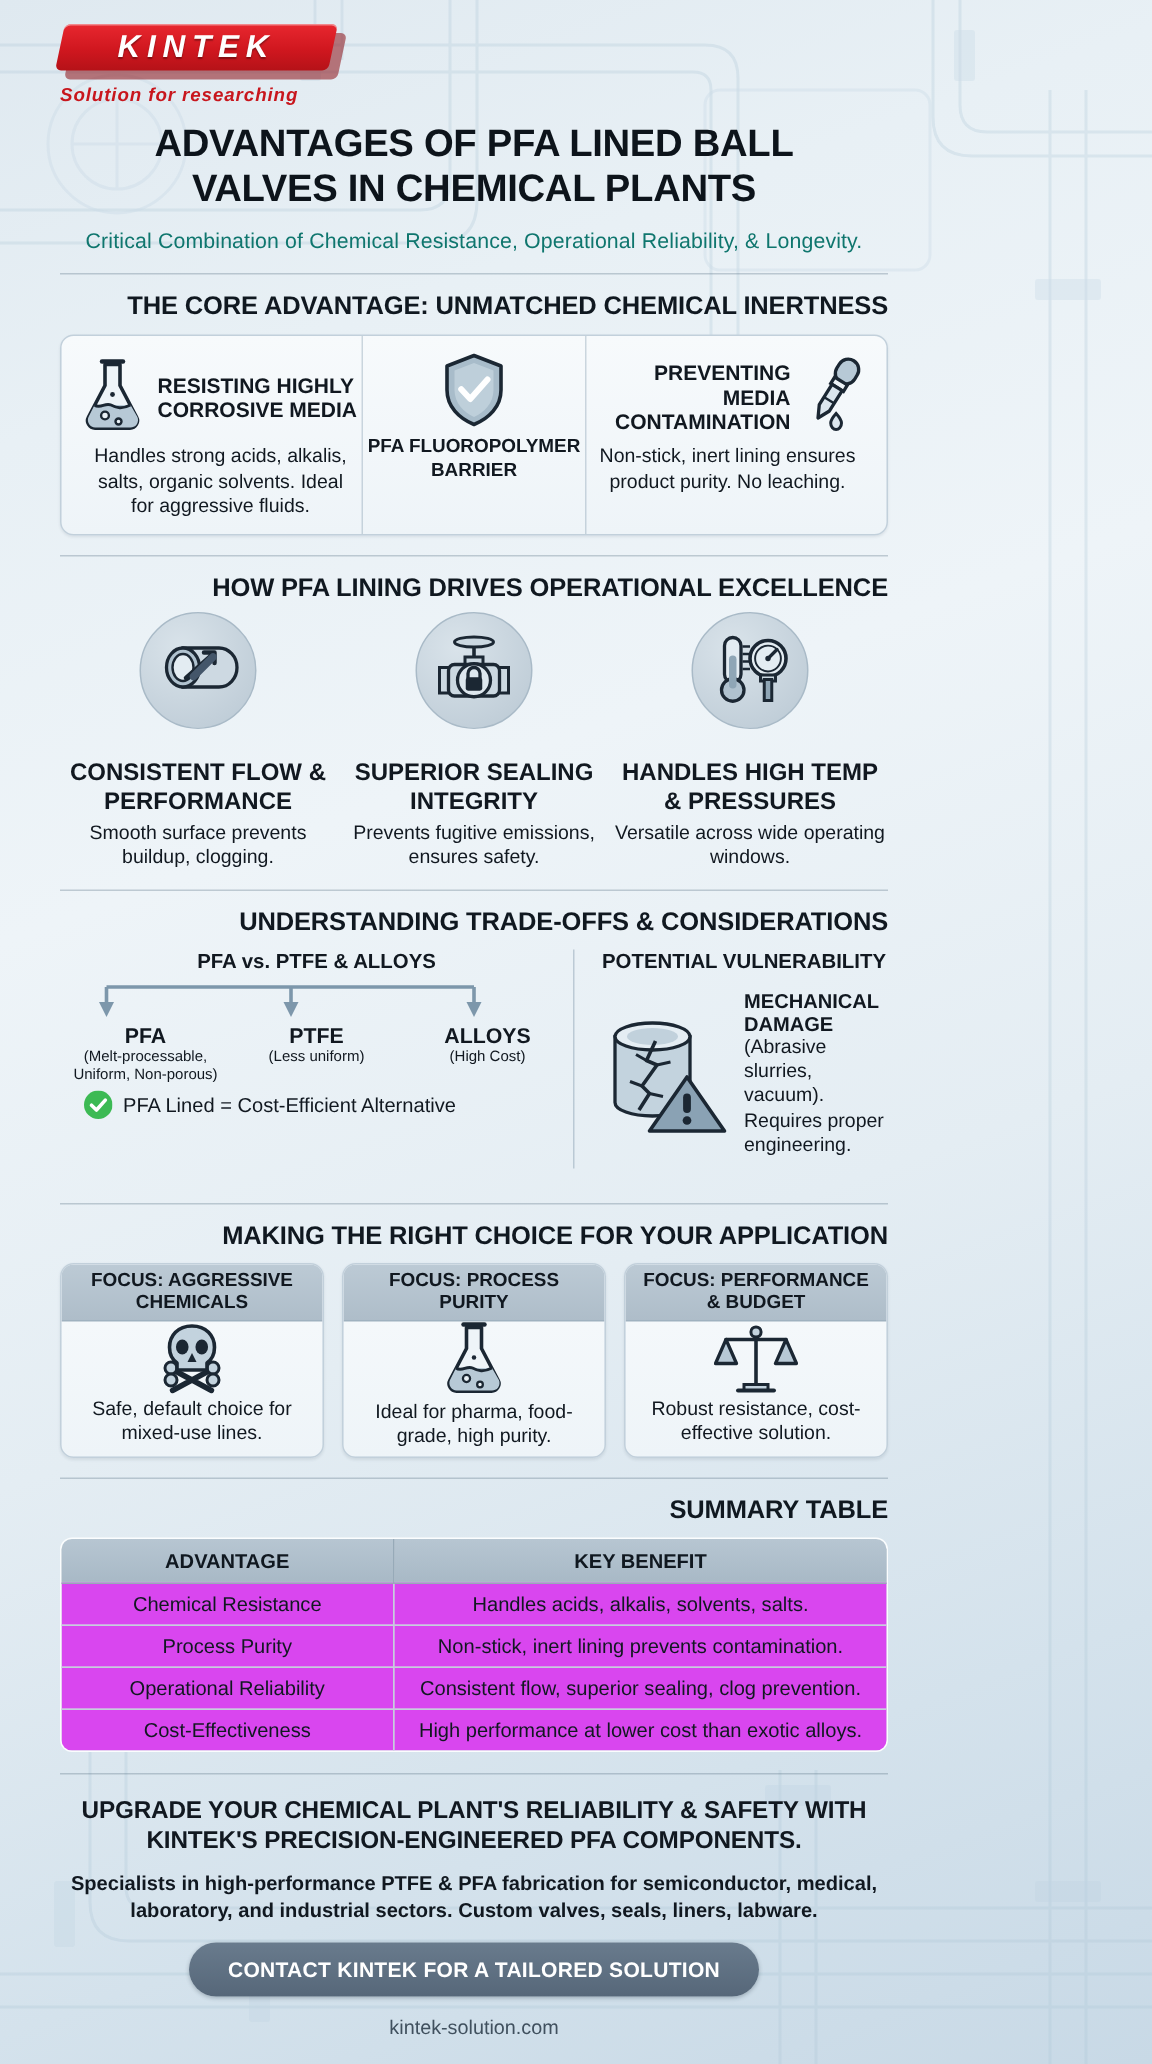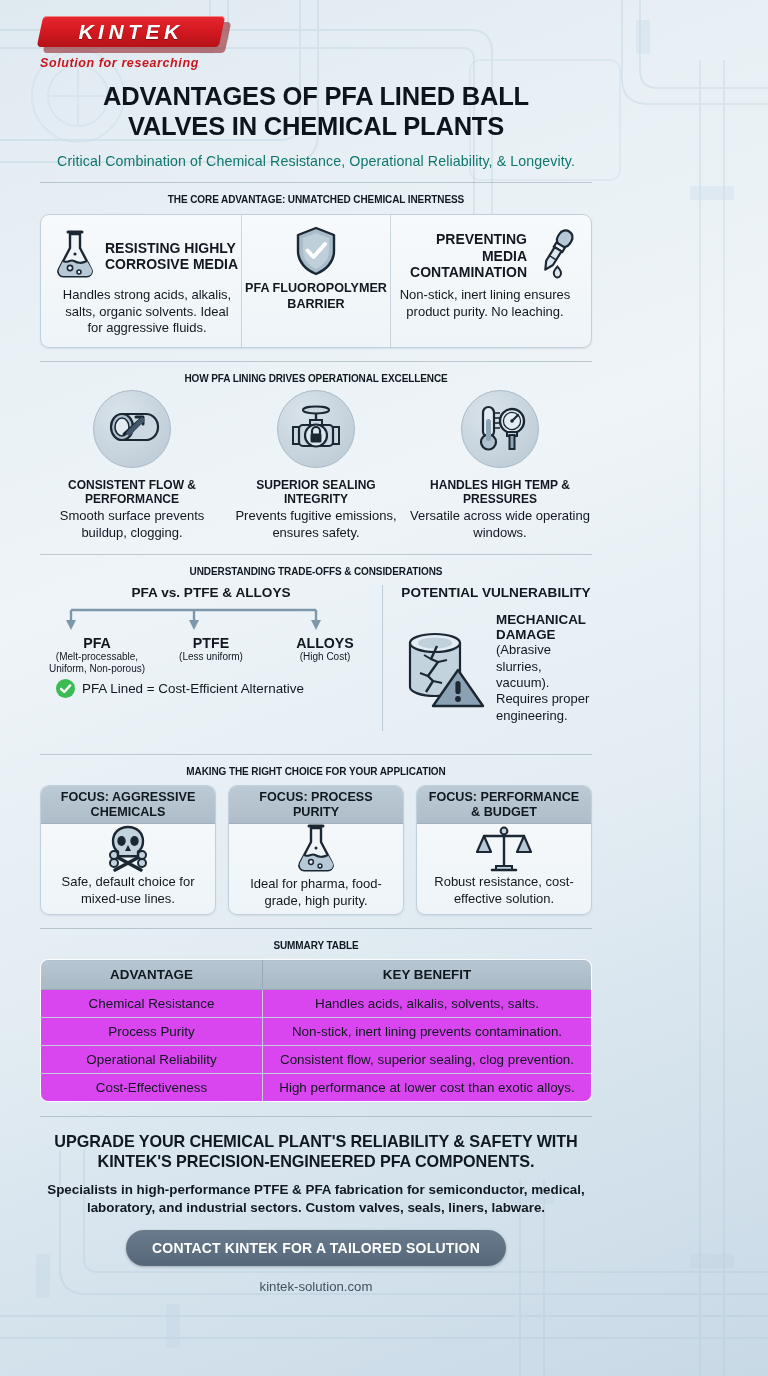--- a/index.html
+++ b/index.html
@@ -64,21 +64,21 @@
     letter-spacing: -0.2px; color:#0d141b;
     margin-top: 6px;
   }
   .subtitle {
     text-align:center; font-size: 14.2px; color:#0f766e;
     margin-top: 12px; letter-spacing:.1px;
   }
   .rule { height:1px; background: rgba(90,115,135,.33); margin: 13px 0 0; }
 
   .sec-head {
-    text-align:center; font-weight:800; font-size:10px;
+    text-align:right; font-weight:800; font-size:17px;
     letter-spacing:-.1px; color:#101820; margin-top: 11px;
   }
 
   
   .card {
     background: linear-gradient(180deg,#f7fafc 0%, #eef4f8 100%);
     border:1px solid #c2d0db; border-radius:9px;
     box-shadow: 0 1px 2px rgba(40,60,80,.10);
   }
 
@@ -106,21 +106,21 @@
   
   .ops { display:flex; margin-top:6px; }
   .ops-col { flex:1; text-align:center; }
   .circ {
     width:78px; height:78px; border-radius:50%;
     margin:0 auto;
     background: radial-gradient(circle at 35% 30%, #d9e3ea 0%, #c3d0da 70%, #b9c8d3 100%);
     border:1px solid #a9bac7;
     display:flex; align-items:center; justify-content:center;
   }
-  .ops-ttl { font-weight:800; font-size:12px; line-height:1.18; margin-top:10px; }
+  .ops-ttl { font-weight:800; font-size:16px; line-height:1.18; margin-top:21px; }
   .ops-body { font-size:13px; line-height:1.26; margin-top:2px; }
 
   
   .trade { display:flex; margin-top:4px; height:160px; }
   .trade-l { flex:0 0 342px; position:relative; }
   .trade-r { flex:1; padding-left:18px; position:relative; }
   .trade-r:before {
     content:""; position:absolute; left:0; top:4px; bottom:10px; width:1px;
     background: rgba(120,145,165,.4);
   }

